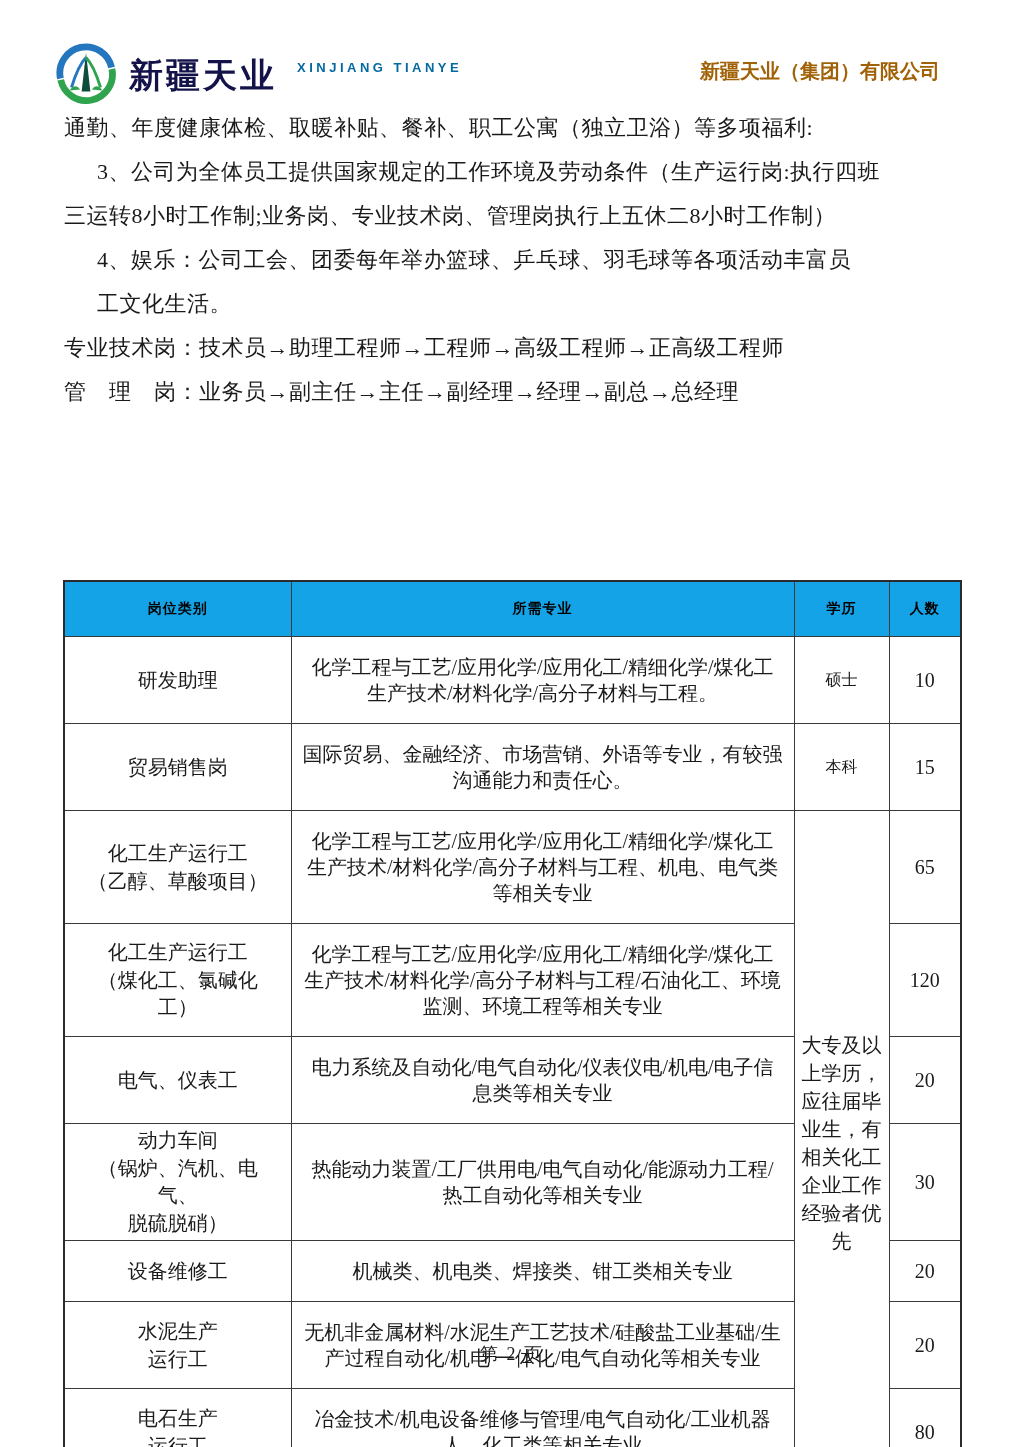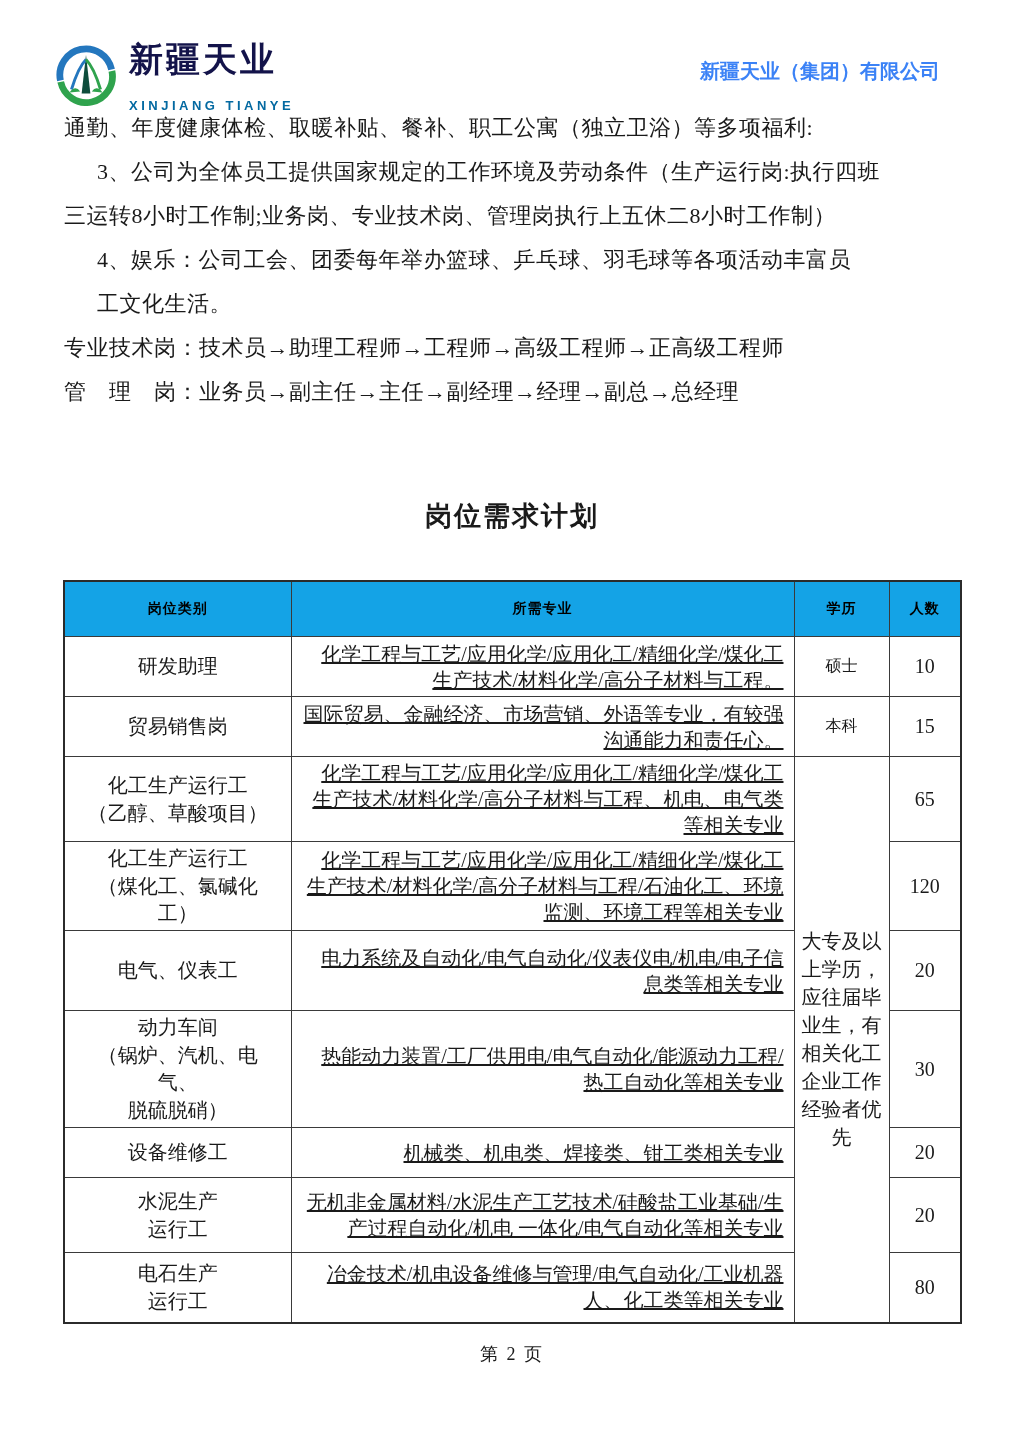--- a/index.html
+++ b/index.html
@@ -7,33 +7,33 @@
     position:relative;
     width:1024px; height:1447px;
     background:#ffffff;
     font-family:"Liberation Serif","DejaVu Serif",serif;
     color:#1a1a1a;
     overflow:hidden;
   }
   
   .hdr { position:absolute; top:42px; left:55px; right:84px; height:66px; }
   .logo { display:flex; align-items:center; gap:12px; }
-  .logo-txt { display:flex; flex-direction:column; line-height:1;gap:20px; }
+  .logo-txt { display:flex; flex-direction:row; line-height:1;gap:20px; }
   .logo-cn {
     font-family:"Liberation Sans","DejaVu Sans",sans-serif;
     font-weight:700; font-size:34px; color:#13134a; letter-spacing:3px;
   }
   .logo-en {
     font-family:"Liberation Sans","DejaVu Sans",sans-serif;
     font-weight:700; font-size:13px; color:#0369a1; letter-spacing:3.5px; margin-top:3px;
   }
   .company {
     position:absolute; right:0; top:16px;
     font-family:"Liberation Sans","DejaVu Sans",sans-serif;
-    font-weight:700; font-size:20px; color:#3b82f6;
+    font-weight:700; font-size:20px; color:#a16207;
   }
   
   .content { position:absolute; top:106px; left:64px; width:896px; }
   .bline { font-size:22px; line-height:44px; letter-spacing:0.5px; text-align:justify; }
   .indent { text-indent:33px; }
   .career-head { font-size:22px; line-height:44px; font-weight:700; letter-spacing:1px; }
   .cline { font-size:22px; line-height:44px; letter-spacing:0.5px; }
   
   .tbl-title {
     position:absolute; top:498px; left:0; width:1024px;
@@ -47,21 +47,21 @@
   }
   table.req th, table.req td { border:1px solid #3a3a3a; }
   table.req th {
     background:#14a3e6; color:#000;
     font-size:14px; font-weight:700; height:52px; letter-spacing:1px;
   }
   col.c1 { width:227px; } col.c2 { width:503px; }
   col.c3 { width:95px; }  col.c4 { width:72px; }
   td.pos { text-align:center; font-size:20px; line-height:27px; padding:2px 19px; }
   td.pos div { margin:1px 0; }
-  td.majors { font-size:20px; line-height:26px; padding:3px 10px; text-align:right; vertical-align:middle;text-decoration:underline; }
+  td.majors { font-size:20px; line-height:26px; padding:17px 10px; text-align:center; vertical-align:middle; }
   td.edu { text-align:center; font-size:16px; vertical-align:middle; }
   td.edu.merged { font-size:20px; line-height:28px; padding:16px 6px; }
   td.count { text-align:center; font-size:20px; vertical-align:middle; }
   
   .footer {
     position:absolute; top:1342px; left:0; width:1024px;
     text-align:center; font-size:18px; letter-spacing:2px;
   }
 </style>
 </head>
@@ -96,21 +96,20 @@
   <div class="content">
     <div class="bline">通勤、年度健康体检、取暖补贴、餐补、职工公寓（独立卫浴）等多项福利:</div>
     <div class="bline indent">3、公司为全体员工提供国家规定的工作环境及劳动条件（生产运行岗:执行四班</div>
     <div class="bline">三运转8小时工作制;业务岗、专业技术岗、管理岗执行上五休二8小时工作制）</div>
     <div class="bline indent">4、娱乐：公司工会、团委每年举办篮球、乒乓球、羽毛球等各项活动丰富员</div>
     <div class="bline indent">工文化生活。</div>
     <div class="cline">专业技术岗：技术员→助理工程师→工程师→高级工程师→正高级工程师</div>
     <div class="cline">管　理　岗：业务员→副主任→主任→副经理→经理→副总→总经理</div>
   </div>
 
-  <div class="tbl-title">岗位需求计划</div>
 
   <table class="req">
     <colgroup>
         <col class="c1">
         <col class="c2">
         <col class="c3">
         <col class="c4">
       </colgroup>
     <thead>
       <tr>

